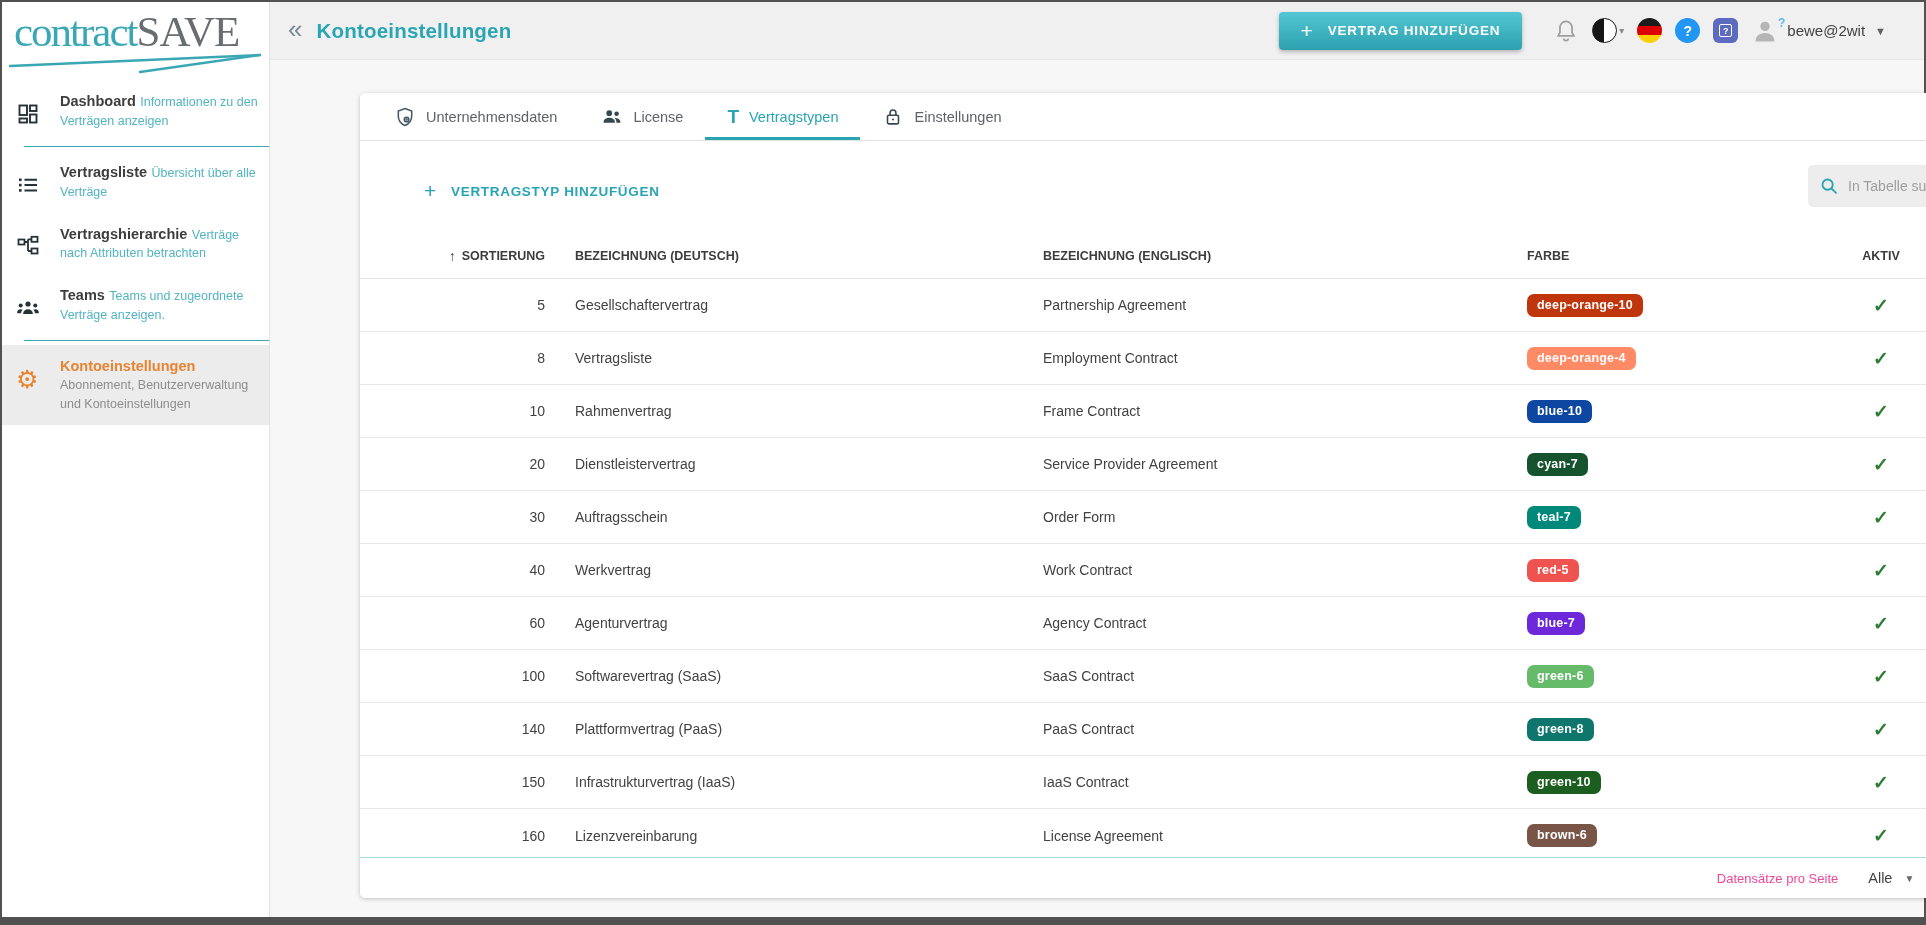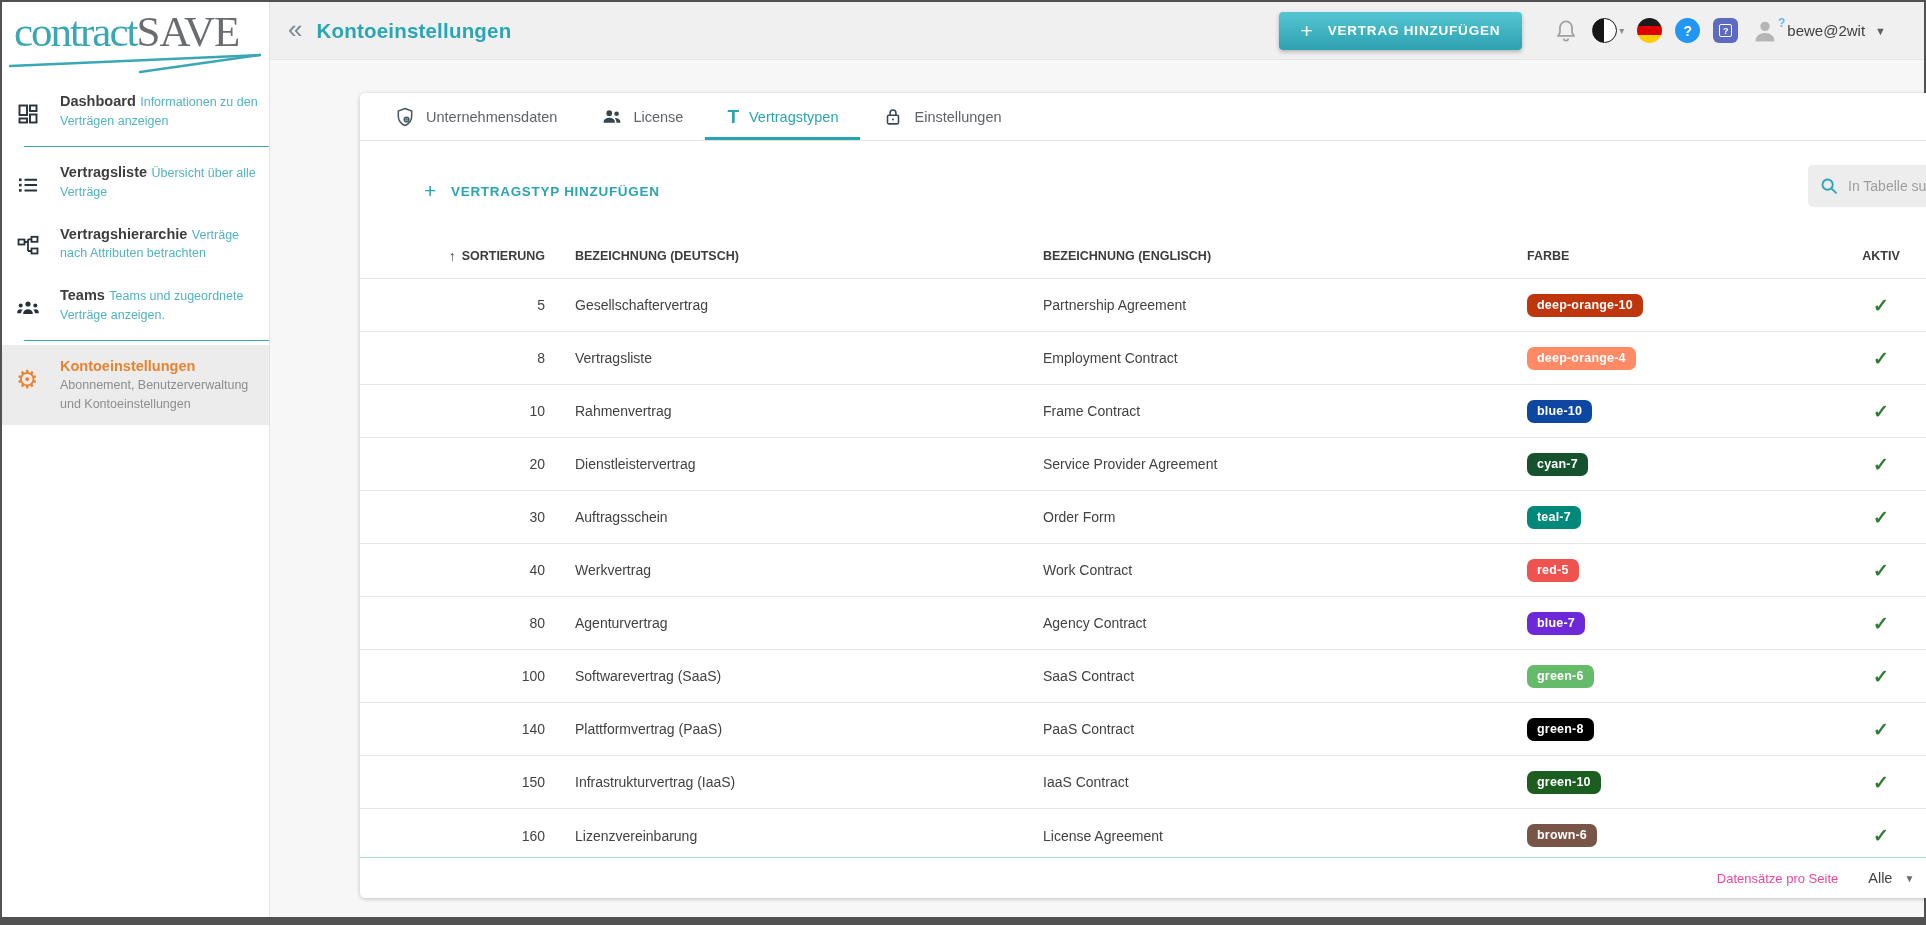--- a/index.html
+++ b/index.html
@@ -360,40 +360,40 @@
 
   <div class="trow row-grid">
     <div class="col-sort">40</div>
     <div class="col-de2">Werkvertrag</div>
     <div class="cell-en">Work Contract</div>
     <div><span class="badge" style="background: rgb(239, 83, 80);">red-5</span></div>
     <div class="col-aktiv"><span class="check" style="color: rgb(46, 125, 50);">✓</span></div>
   </div>
 
   <div class="trow row-grid">
-    <div class="col-sort">80</div>
+    <div class="col-sort">60</div>
     <div class="col-de2">Agenturvertrag</div>
     <div class="cell-en">Agency Contract</div>
     <div><span class="badge" style="background: #6d28d9; text-align: right;">blue-7</span></div>
     <div class="col-aktiv"><span class="check" style="color: rgb(46, 125, 50);">✓</span></div>
   </div>
 
   <div class="trow row-grid">
     <div class="col-sort">100</div>
     <div class="col-de2">Softwarevertrag (SaaS)</div>
     <div class="cell-en">SaaS Contract</div>
     <div><span class="badge" style="background: rgb(102, 187, 106);">green-6</span></div>
     <div class="col-aktiv"><span class="check" style="color: rgb(46, 125, 50);">✓</span></div>
   </div>
 
   <div class="trow row-grid">
     <div class="col-sort">140</div>
     <div class="col-de2">Plattformvertrag (PaaS)</div>
     <div class="cell-en">PaaS Contract</div>
-    <div><span class="badge" style="background: #000000;">green-8</span></div>
+    <div><span class="badge" style="background: #0f766e;">green-8</span></div>
     <div class="col-aktiv"><span class="check" style="color: rgb(46, 125, 50);">✓</span></div>
   </div>
 
   <div class="trow row-grid">
     <div class="col-sort">150</div>
     <div class="col-de2">Infrastrukturvertrag (IaaS)</div>
     <div class="cell-en">IaaS Contract</div>
     <div><span class="badge" style="background: rgb(27, 94, 32);">green-10</span></div>
     <div class="col-aktiv"><span class="check" style="color: rgb(46, 125, 50);">✓</span></div>
   </div>

